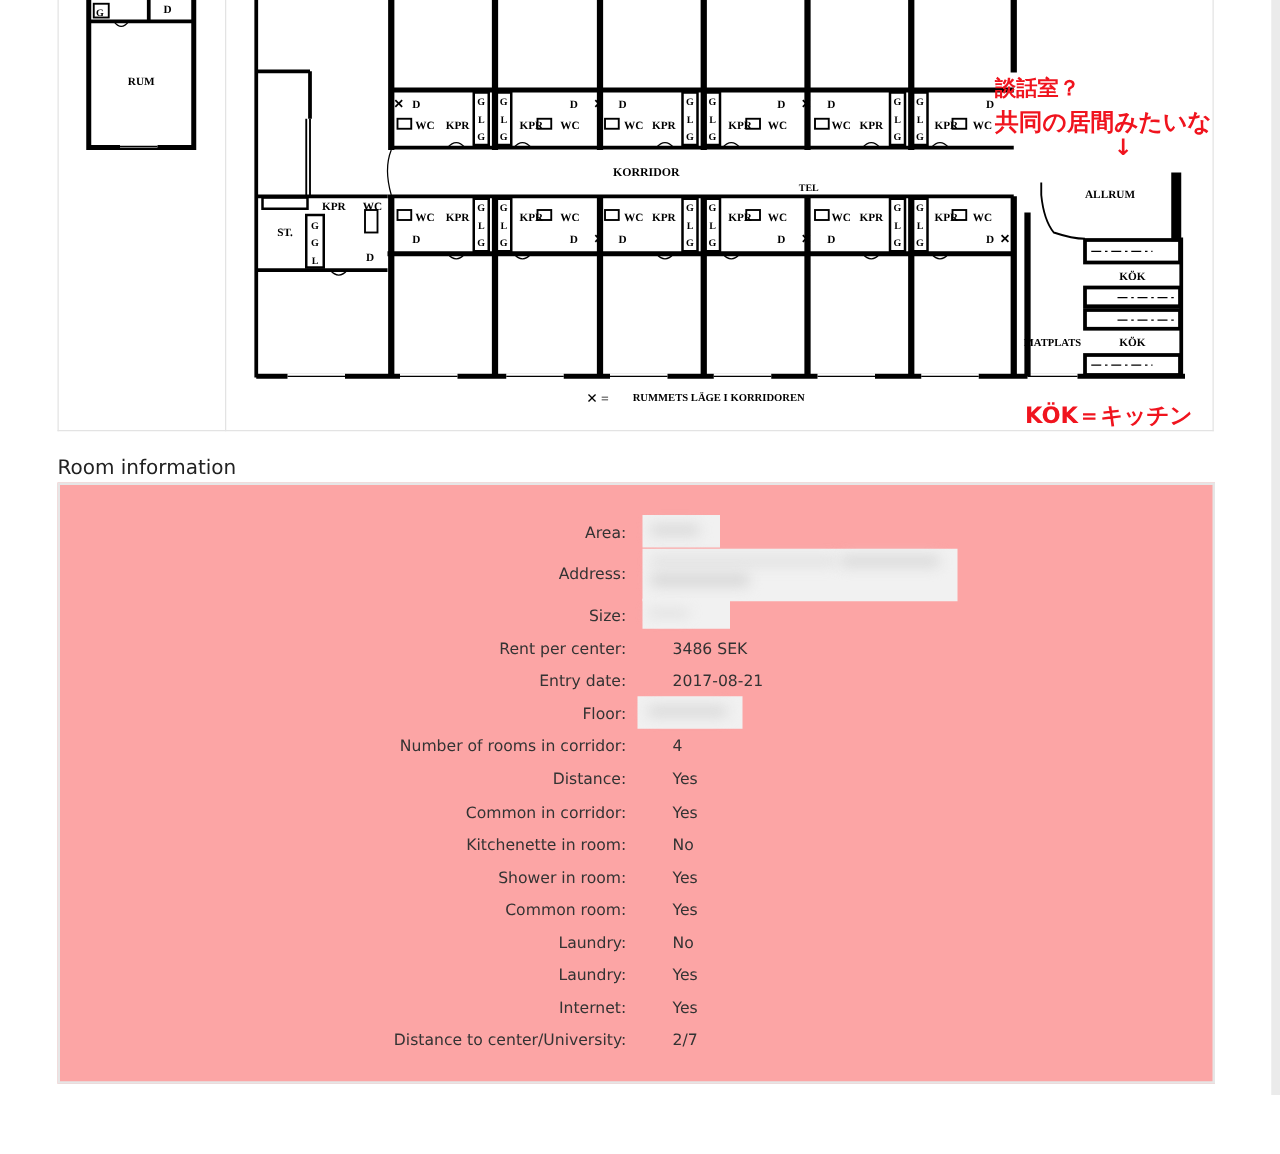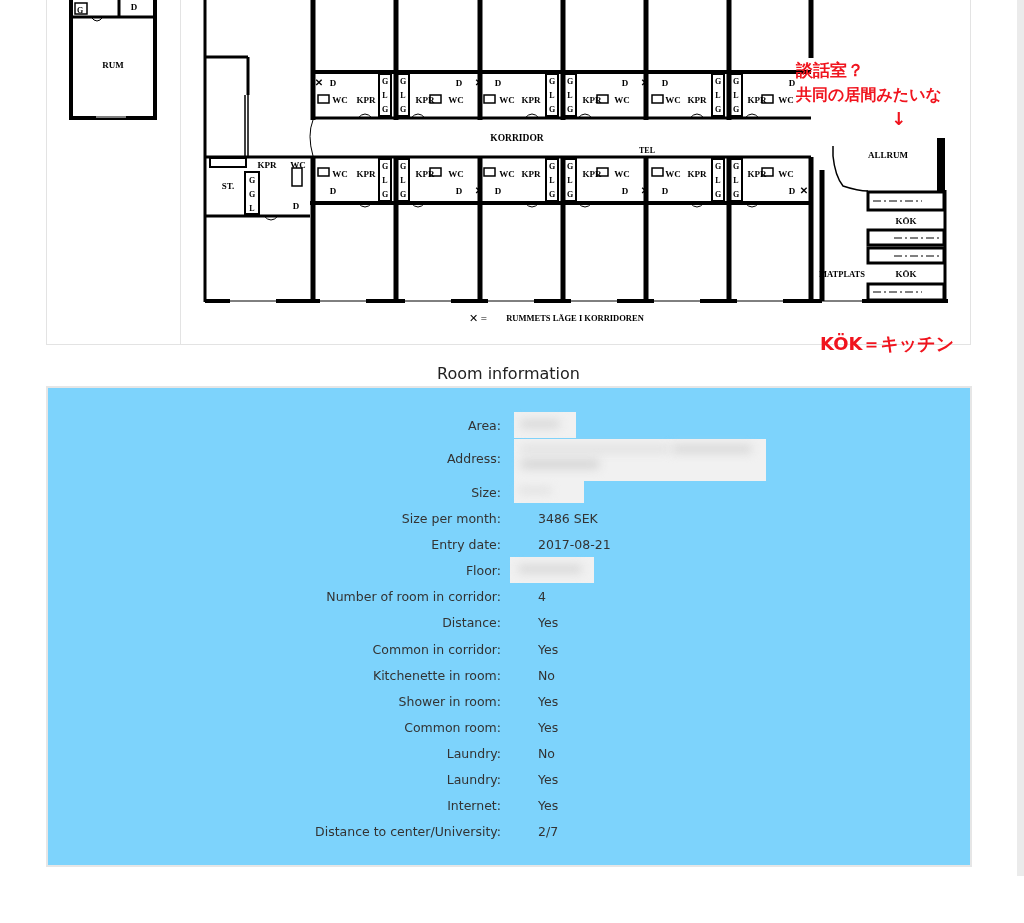--- a/index.html
+++ b/index.html
@@ -6,27 +6,27 @@
   body { width: 1024px; height: 923px; position: relative; overflow: hidden;
          font-family: "DejaVu Sans", sans-serif; color: #333; }
   .scrollbar { position: absolute; left: 1017px; top: 0; width: 7px; height: 876px; background: #ebebeb; }
   .plan-panel { position: absolute; left: 46px; top: -2px; width: 925px; height: 347px;
                 border: 1px solid #e3e3e3; border-top: none; box-sizing: border-box; background: #fff; }
   .plan-divider { position: absolute; left: 180px; top: -2px; width: 1px; height: 347px; background: #e3e3e3; }
   .plan-svg { position: absolute; left: 0; top: 0; }
   .annot { position: absolute; color: #f0141e; font-weight: bold; font-family: "DejaVu Sans", sans-serif;
            white-space: nowrap; letter-spacing: 0px; }
   .annot-1 { left: 796px; top: 59px; font-size: 17px; }
-  .annot-2 { left: 796px; top: 85px; font-size: 16px; }
+  .annot-2 { left: 796px; top: 85px; font-size: 19px; }
   .annot-arrow { left: 891px; top: 108px; font-size: 18px; }
-  .annot-3 { left: 820px; top: 332px; font-size: 18px; }
-  .section-title { position: absolute; left: 46px; width: 925px; top: 364px; text-align: center;
+  .annot-3 { left: 820px; top: 320px; font-size: 18px; }
+  .section-title { position: absolute; left: 46px; width: 925px; top: 364px; 
                    font-size: 16px; color: #222; }
   .info-panel { position: absolute; left: 46px; top: 386px; width: 926px; height: 481px;
-                border: 2px solid #e6e6e6; box-sizing: border-box; background: #7dd3fc; }
+                border: 2px solid #e6e6e6; box-sizing: border-box; background: #fca5a5; }
   .info-row { position: absolute; left: 0; width: 100%; font-size: 12.5px; color: #333; }
   .info-label { position: absolute; right: 469px; text-align: right; white-space: nowrap; }
   .info-value { position: absolute; left: 466px; white-space: nowrap; margin-left: 24px; }
   .blur { position: absolute; background: #f1f1f1; filter: blur(0px); }
   .blur-inner { position: absolute; background: #d6d6d6; border-radius: 6px; filter: blur(5px); }
 </style>
 </head>
 <body>
 
 <div class="scrollbar"></div>
@@ -293,35 +293,35 @@
       <span class="blur-inner" style="left:6px;top:20px;width:80px;height:10px"></span>
     </span>
   </div>
   <div class="info-row" style="top:97px">
     <span class="info-label">Size:</span>
     <span class="blur" style="left:466px;top:-6px;width:70px;height:24px">
         <span class="blur-inner" style="left:4px;top:8px;width:34px;height:7px;opacity:.6"></span>
       </span>
   </div>
   <div class="info-row" style="top:123px">
-    <span class="info-label">Size per month:</span>
+    <span class="info-label">Rent per center:</span>
     <span class="info-value">3486 SEK</span>
   </div>
   <div class="info-row" style="top:149px">
     <span class="info-label">Entry date:</span>
     <span class="info-value">2017-08-21</span>
   </div>
   <div class="info-row" style="top:175px">
     <span class="info-label">Floor:</span>
     <span class="blur" style="left:462px;top:-6px;width:84px;height:26px">
         <span class="blur-inner" style="left:8px;top:8px;width:64px;height:8px"></span>
       </span>
   </div>
   <div class="info-row" style="top:201px">
-    <span class="info-label">Number of room in corridor:</span>
+    <span class="info-label">Number of rooms in corridor:</span>
     <span class="info-value">4</span>
   </div>
   <div class="info-row" style="top:227px">
     <span class="info-label">Distance:</span>
     <span class="info-value">Yes</span>
   </div>
   <div class="info-row" style="top:254px">
     <span class="info-label">Common in corridor:</span>
     <span class="info-value">Yes</span>
   </div>

